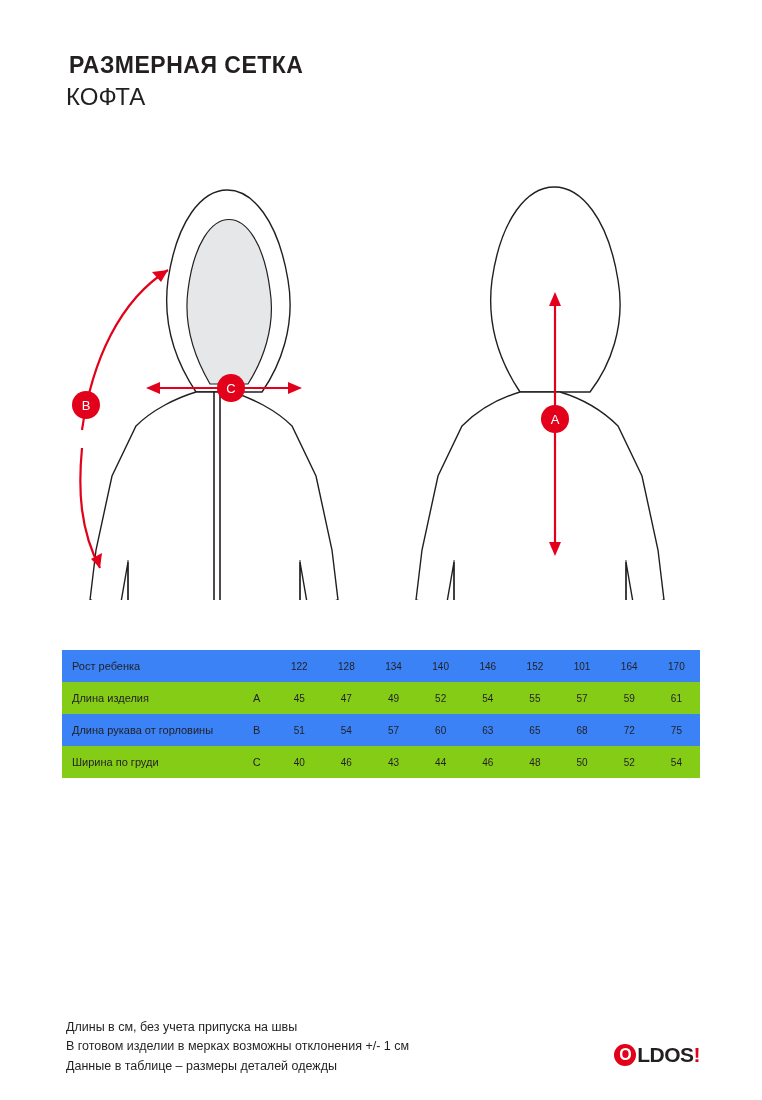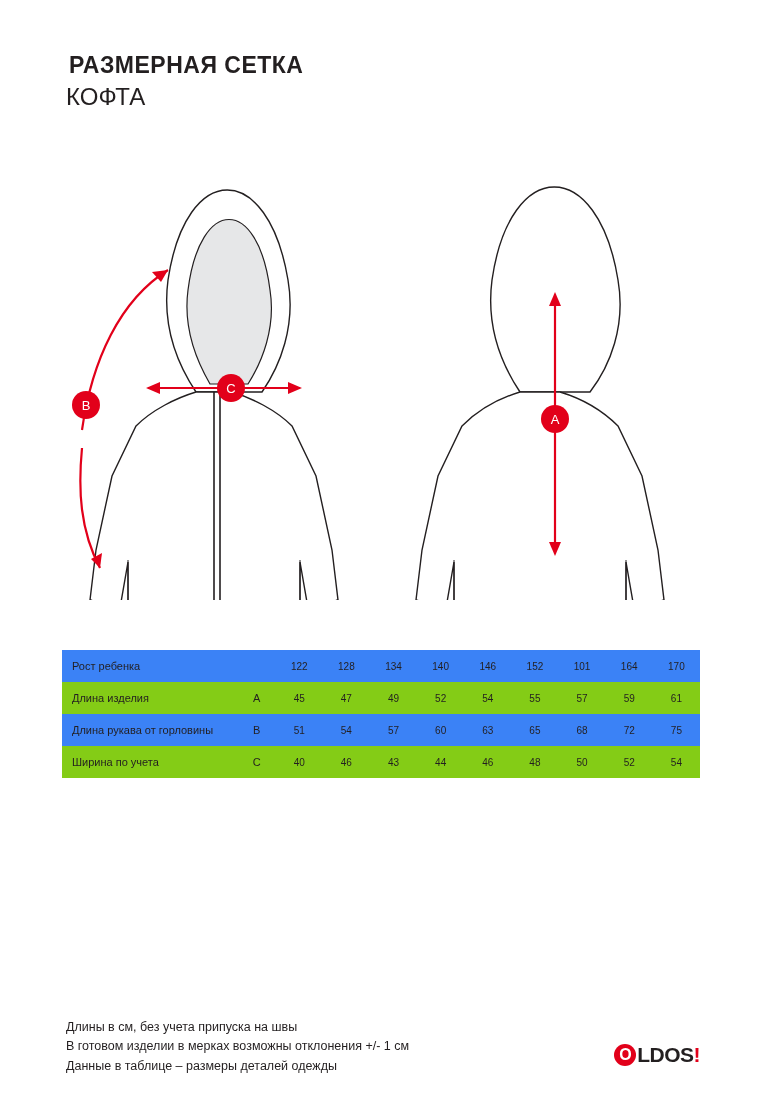--- a/index.html
+++ b/index.html
@@ -237,21 +237,21 @@
           <td class="val-cell">57</td>
           <td class="val-cell">60</td>
           <td class="val-cell">63</td>
           <td class="val-cell">65</td>
           <td class="val-cell">68</td>
           <td class="val-cell">72</td>
           <td class="val-cell">75</td>
         </tr>
 
         <tr class="row-plain">
-          <td class="label-cell">Ширина по учета</td>
+          <td class="label-cell">Ширина по груди</td>
           <td class="code-cell">C</td>
           <td class="val-cell">40</td>
           <td class="val-cell">46</td>
           <td class="val-cell">43</td>
           <td class="val-cell">44</td>
           <td class="val-cell">46</td>
           <td class="val-cell">48</td>
           <td class="val-cell">50</td>
           <td class="val-cell">52</td>
           <td class="val-cell">54</td>

